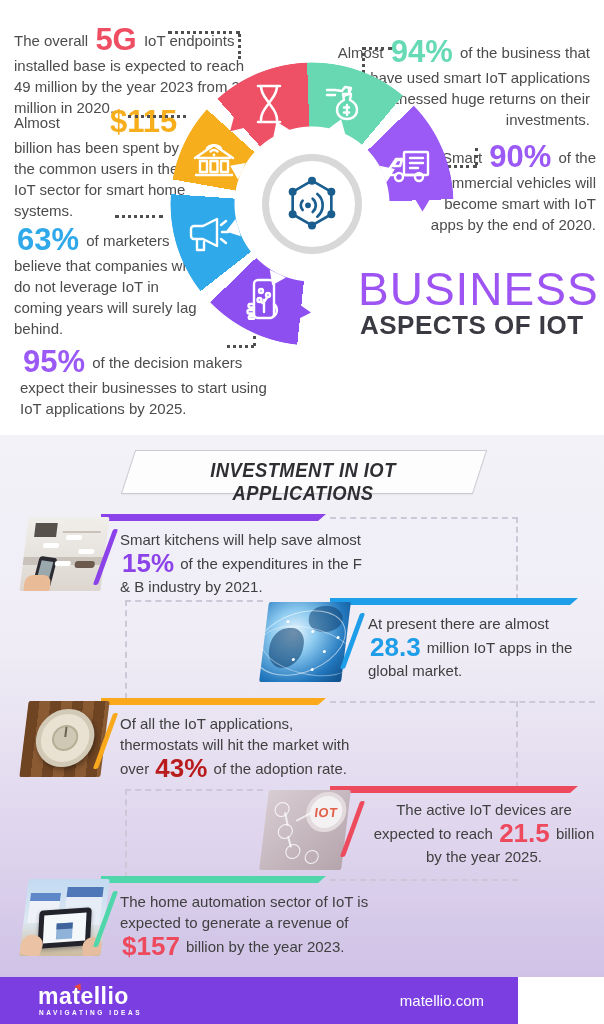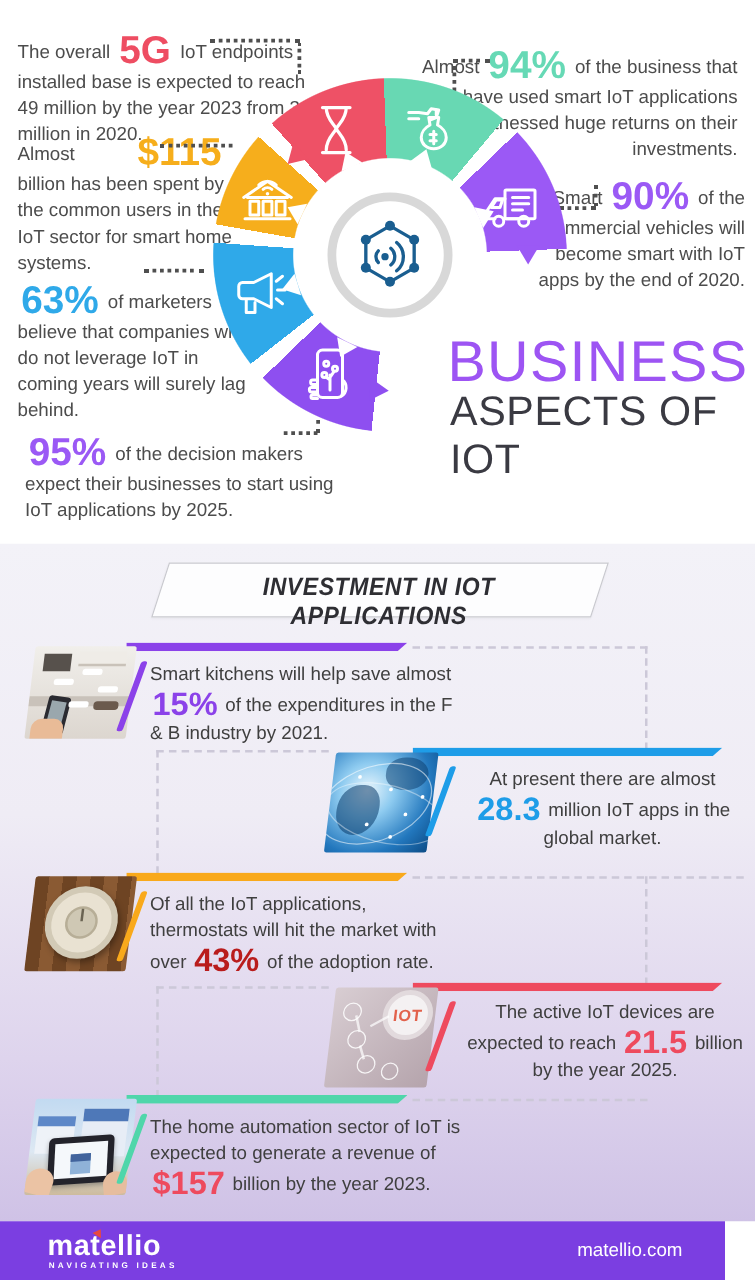--- a/index.html
+++ b/index.html
@@ -31,41 +31,41 @@
     background:#fff;border:7px solid #d8d8d8;box-sizing:border-box;}
   .hub-icon{position:absolute;left:280px;top:172px;width:64px;height:64px;}
   .wicon{position:absolute;width:48px;height:48px;}
   .notch{position:absolute;width:0;height:0;border-left:9px solid transparent;
     border-right:9px solid transparent;border-bottom:13px solid #fff;margin-left:-9px;margin-top:-6px;}
   .endarrow{position:absolute;width:0;height:0;}
   .arrow-ccw{border-top:9px solid transparent;border-bottom:9px solid transparent;border-right:15px solid #ee5166;margin-left:-8px;margin-top:-9px;}
   .arrow-ccw.p{border-right-color:#8e4ff0;}
   .arrow-cw{border-top:9px solid transparent;border-bottom:9px solid transparent;border-left:15px solid #9b59f5;margin-left:-7px;margin-top:-9px;}
   .title1{position:absolute;left:358px;top:262px;font-size:46px;font-weight:normal;letter-spacing:1px;color:#9d54f3;}
-  .title2{position:absolute;left:360px;top:310px;font-size:33px;font-weight:normal;letter-spacing:.5px;color:#3a3a42;}
+  .title2{position:absolute;left:360px;top:310px;font-size:26px;font-weight:bold;letter-spacing:.5px;color:#3a3a42;}
   .dot-h{position:absolute;height:0;border-top:3px dotted #4f4f4f;}
   .dot-v{position:absolute;width:0;border-left:3px dotted #4f4f4f;}
   
   .invest{position:absolute;left:0;top:435px;width:604px;height:542px;
     background:linear-gradient(180deg,#f3f2f8 0%,#efecf5 40%,#ded4ed 76%,#cfc2e6 100%);}
   .banner{position:absolute;left:128px;top:450px;width:350px;height:42px;background:#fdfdfe;
     border:1px solid #c9c9cf;transform:skewX(-18deg);box-shadow:0 1px 2px rgba(0,0,0,.05);}
   .banner-text{position:absolute;left:128px;top:459px;width:350px;text-align:center;
     font-size:20px;font-weight:bold;font-style:italic;letter-spacing:.5px;color:#2e2e33;transform:scaleX(.92);}
   .bar{position:absolute;height:7px;clip-path:polygon(0 0,100% 0,calc(100% - 8px) 100%,0 100%);}
   .dash-h{position:absolute;height:0;border-top:2px dashed #ccc8d8;}
   .dash-v{position:absolute;width:0;border-left:2px dashed #ccc8d8;}
   .photo{position:absolute;overflow:hidden;transform:skewX(-7deg);border-radius:2px;}
   .slash{position:absolute;width:5px;border-radius:2px;transform:skewX(-20deg);}
   .rowtext{position:absolute;font-size:15px;line-height:21px;color:#3f3f3f;}
   .rowtext .num{font-weight:bold;font-size:26px;line-height:1;vertical-align:-3px;padding:0 2px;}
   
   .ph-abs{position:absolute;}
   
-  .footer{position:absolute;left:0;top:977px;width:580px;height:47px;background:#7b3ee1;}
+  .footer{position:absolute;left:0;top:977px;width:518px;height:47px;background:#7b3ee1;}
   .logo{position:absolute;left:38px;top:8px;color:#fff;font-size:23px;font-weight:bold;letter-spacing:.5px;line-height:1;}
   .logo-accent{position:absolute;left:75px;top:6px;width:0;height:0;border-left:4px solid transparent;
     border-right:4px solid transparent;border-bottom:6px solid #e8483f;transform:rotate(32deg);}
   .tagline{position:absolute;left:39px;top:32px;color:#fff;font-size:6.5px;letter-spacing:2.6px;font-weight:bold;}
   .site{position:absolute;right:34px;top:15px;color:#fff;font-size:15px;}
   svg{display:block;}
 </style>
 </head>
 <body>
 
@@ -203,21 +203,21 @@
 
   <div class="bar" style="left:330px;top:598px;width:248px;background:#1e9de8;"></div>
   <div class="photo" style="left:264px;top:602px;width:82px;height:80px;background:radial-gradient(circle at 35% 38%,#eaf6fd 0%,#8ecbf0 30%,#2277bd 70%,#0d4c86 100%);">
     <div class="ph-abs" style="left:6px;top:26px;width:34px;height:40px;background:#0a3a6a;opacity:.55;border-radius:50% 40% 55% 45%;"></div>
     <div class="ph-abs" style="left:42px;top:4px;width:34px;height:26px;background:#0a3a6a;opacity:.5;border-radius:45% 55% 50% 50%;"></div>
     <div class="ph-abs" style="left:-10px;top:10px;width:90px;height:60px;border:1px solid rgba(255,255,255,.55);border-radius:50%;transform:rotate(-18deg);"></div>
     <div class="ph-abs" style="left:-4px;top:26px;width:96px;height:44px;border:1px solid rgba(255,255,255,.4);border-radius:50%;transform:rotate(14deg);"></div>
     <div class="ph-abs" style="left:20px;top:18px;width:3px;height:3px;border-radius:50%;background:#fff;box-shadow:26px 10px 0 #fff,40px 30px 0 #fff,10px 38px 0 #fff,30px 48px 0 #fff,52px 16px 0 #fff;"></div>
   </div>
   <div class="slash" style="left:350px;top:613px;height:56px;background:#1e9de8;"></div>
-  <div class="rowtext" style="left:368px;top:613px;width:228px;text-align:center;"><span>At present there are almost </span><span class="num" style="color:#1e9de8;">28.3</span><span> million IoT apps in the global market.</span></div>
+  <div class="rowtext" style="left:368px;top:613px;width:228px;"><span>At present there are almost </span><span class="num" style="color:#1e9de8;">28.3</span><span> million IoT apps in the global market.</span></div>
 
   <div class="bar" style="left:101px;top:698px;width:225px;background:#f9a91b;"></div>
   <div class="photo" style="left:24px;top:701px;width:81px;height:76px;background:repeating-linear-gradient(90deg,#6e4423 0 11px,#8a5a33 11px 22px);">
     <div class="ph-abs" style="left:12px;top:8px;width:58px;height:58px;border-radius:50%;background:#e9e2d2;border:5px solid #d2cab6;box-sizing:border-box;box-shadow:2px 3px 5px rgba(0,0,0,.35);"></div>
     <div class="ph-abs" style="left:28px;top:24px;width:26px;height:26px;border-radius:50%;background:#cfc8b4;border:2px solid #b7ae97;box-sizing:border-box;"></div>
     <div class="ph-abs" style="left:40px;top:26px;width:2px;height:10px;background:#6a6352;"></div>
   </div>
   <div class="slash" style="left:103px;top:713px;height:56px;background:#f9a91b;"></div>
   <div class="rowtext" style="left:120px;top:713px;width:252px;"><span>Of all the IoT applications, thermostats will hit the market with over </span><span class="num" style="color:#b91c1c;">43%</span><span> of the adoption rate.</span></div>
 

